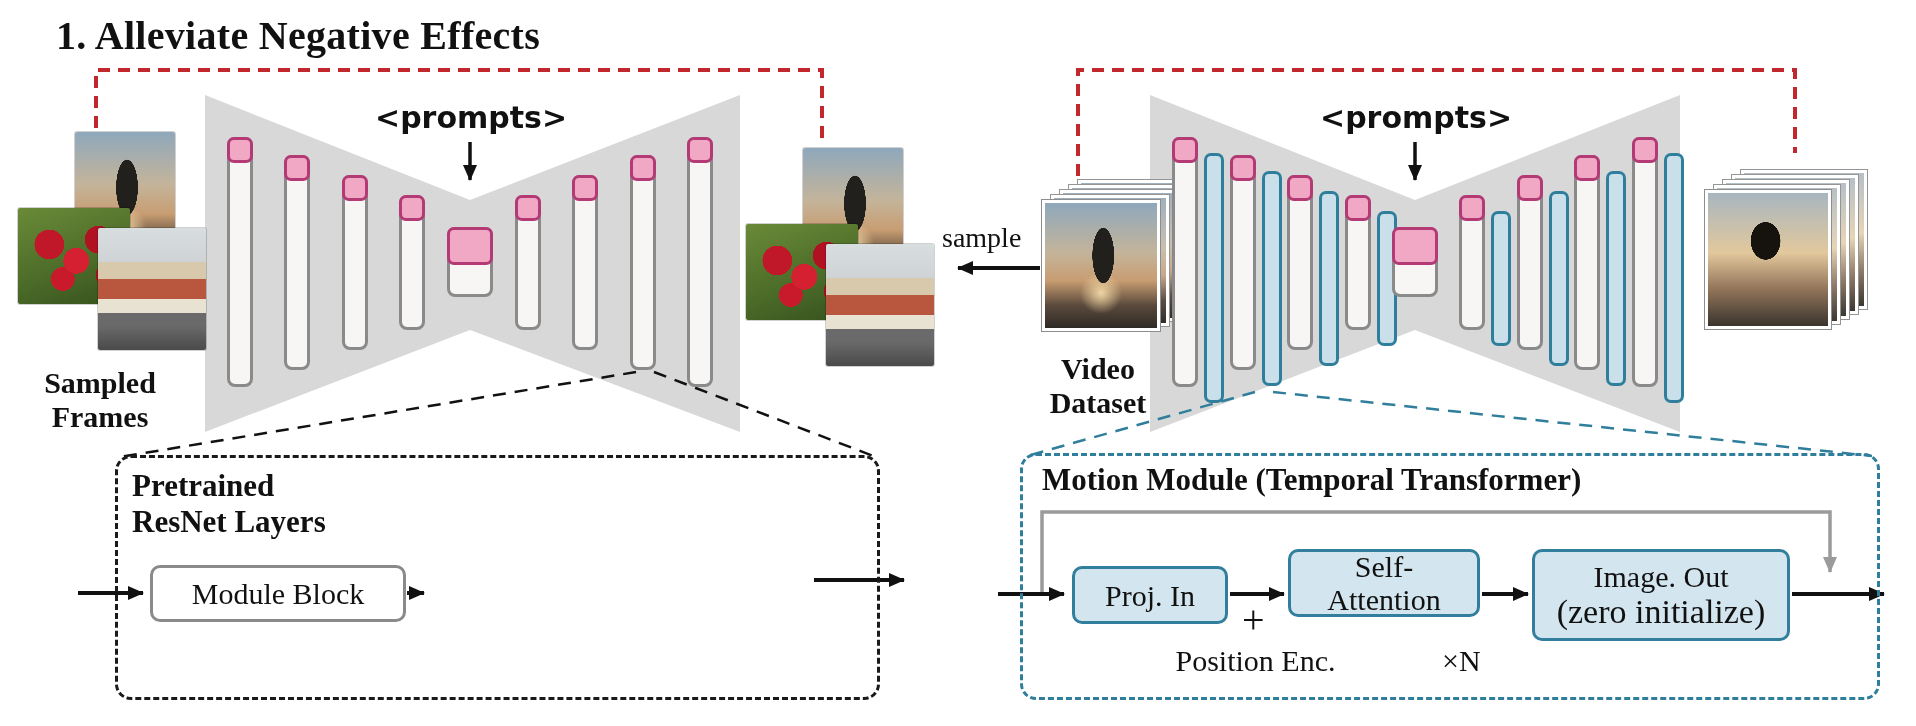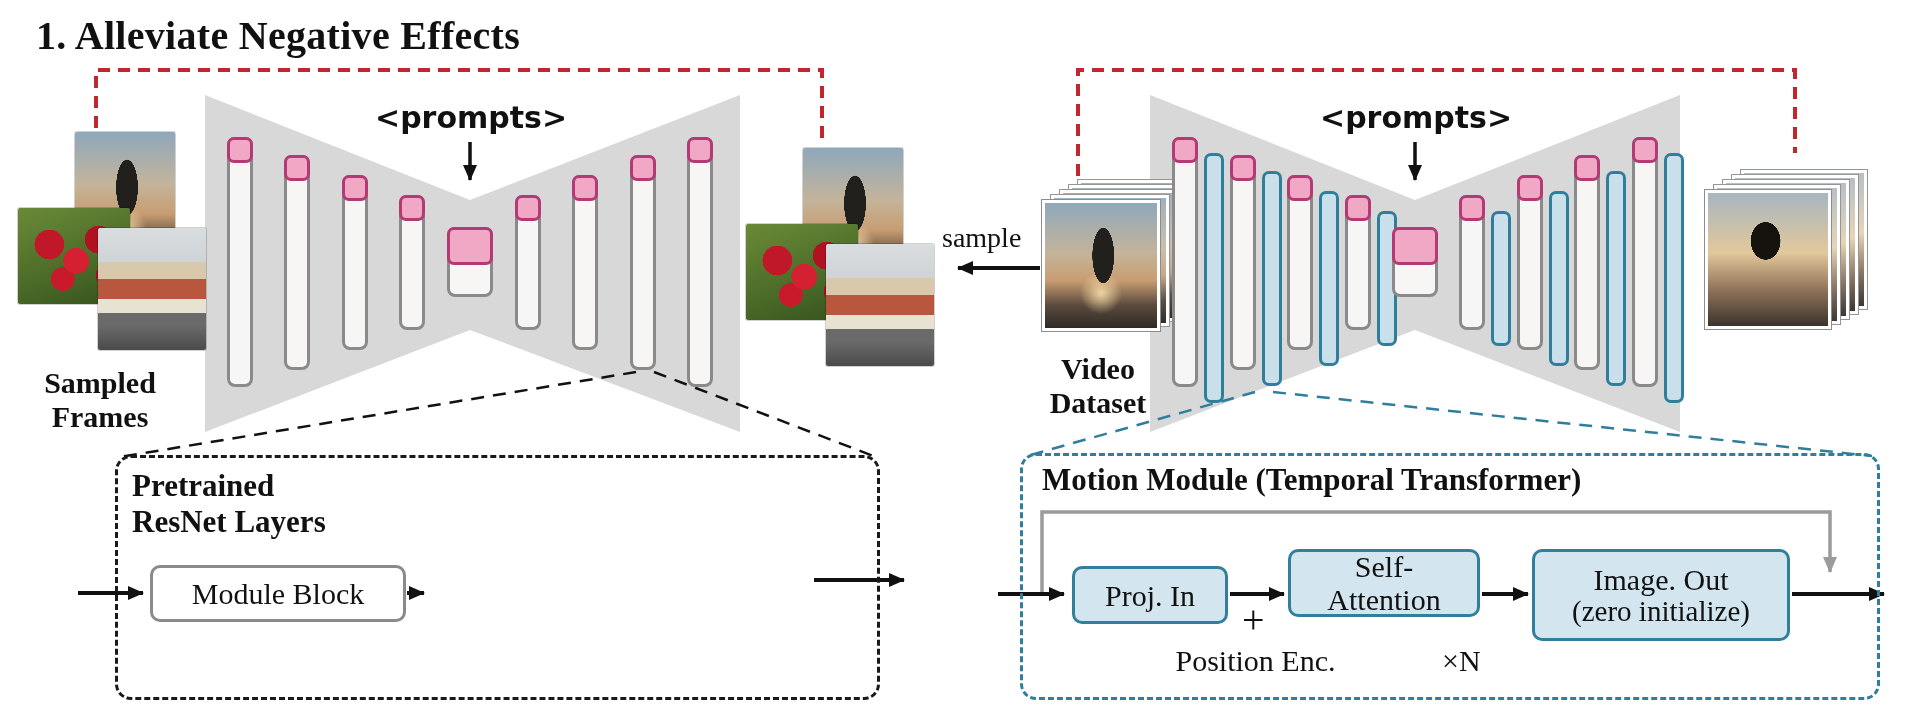--- a/index.html
+++ b/index.html
@@ -1,19 +1,19 @@
 <!DOCTYPE html>
 <html><head>
 <meta charset="utf-8">
 <style>
   html,body{margin:0;padding:0;background:#fff;}
   body{width:1916px;height:726px;font-family:"Liberation Serif",serif;color:#111;}
   #canvas{position:relative;width:1916px;height:726px;overflow:hidden;background:#fff;}
   #overlay{position:absolute;left:0;top:0;z-index:1;pointer-events:none;}
-  .title{position:absolute;z-index:2;font:700 40px "Liberation Serif",serif;letter-spacing:.3px;}
+  .title{position:absolute;z-index:2;font:700 40px "Liberation Serif",serif;letter-spacing:.3px;margin-left:20px;}
   .prompts{position:absolute;z-index:2;font:700 30px "DejaVu Sans",sans-serif;text-align:center;}
   .label{position:absolute;z-index:2;font:700 30px "Liberation Serif",serif;text-align:center;line-height:1.12;}
   .plain{position:absolute;z-index:2;font:400 28px "Liberation Serif",serif;text-align:left;}
   .photo{position:absolute;z-index:2;border-radius:2px;box-shadow:0 0 0 1px rgba(0,0,0,.18);}
   .ph-sunset{background:
      radial-gradient(ellipse 11px 28px at 52% 42%, #22201d 98%, rgba(0,0,0,0) 100%),
      radial-gradient(circle 30px at 50% 72%, rgba(248,222,170,.9) 0%, rgba(248,222,170,0) 70%),
      linear-gradient(180deg,#8fa8bc 0%,#c4b49a 40%,#c89d72 62%,#5a4a3c 82%,#2e2a26 100%);}
   .ph-currants{background:
      radial-gradient(circle 15px at 28% 38%, #c01828 98%, rgba(0,0,0,0) 100%),
@@ -33,21 +33,21 @@
   .tealbar{position:absolute;z-index:2;box-sizing:border-box;background:#c9dfe9;border:3px solid #2f7e9b;border-radius:7px;}
   .detailbox{position:absolute;z-index:2;box-sizing:border-box;border-radius:16px;background:transparent;}
   .detailbox.black{border:3px dashed #1a1a1a;}
   .detailbox.teal{border:3px dashed #2f7e9b;}
   .layers-label{position:absolute;z-index:2;font:700 31px "Liberation Serif",serif;line-height:1.15;}
   .mm-title{position:absolute;z-index:2;font:700 31px "Liberation Serif",serif;}
   .innerbox{position:absolute;z-index:2;box-sizing:border-box;border:3px solid #8a8a8a;border-radius:10px;background:#fff;
             display:flex;align-items:center;justify-content:center;font:400 30px "Liberation Serif",serif;
             text-align:center;line-height:1.1;padding:0 12px;}
   .tealfill{background:#d3e5ee;border-color:#327f9d;}
-  .innerbox .small{font-size:29px;}
+  .innerbox .small{font-size:34px;}
   .attnbox{position:absolute;z-index:2;box-sizing:border-box;border:3px solid #8a8a8a;border-radius:12px;background:#fbfbf9;
            padding:10px 16px;font:400 30px "Liberation Serif",serif;}
   .attn-title{margin-bottom:8px;}
   .eq{font-style:italic;margin-top:4px;white-space:nowrap;}
   .eq sup,.eq sub{font-size:0.68em;}
   .eq .pink{color:#d02b8a;font-style:normal;}
   .eq.dots{text-align:center;font-style:normal;margin-top:-2px;line-height:22px;}
   .plus{position:absolute;z-index:2;font:400 40px "Liberation Serif",serif;}
   .posenc{position:absolute;z-index:2;font:400 30px "Liberation Serif",serif;}
 </style>

